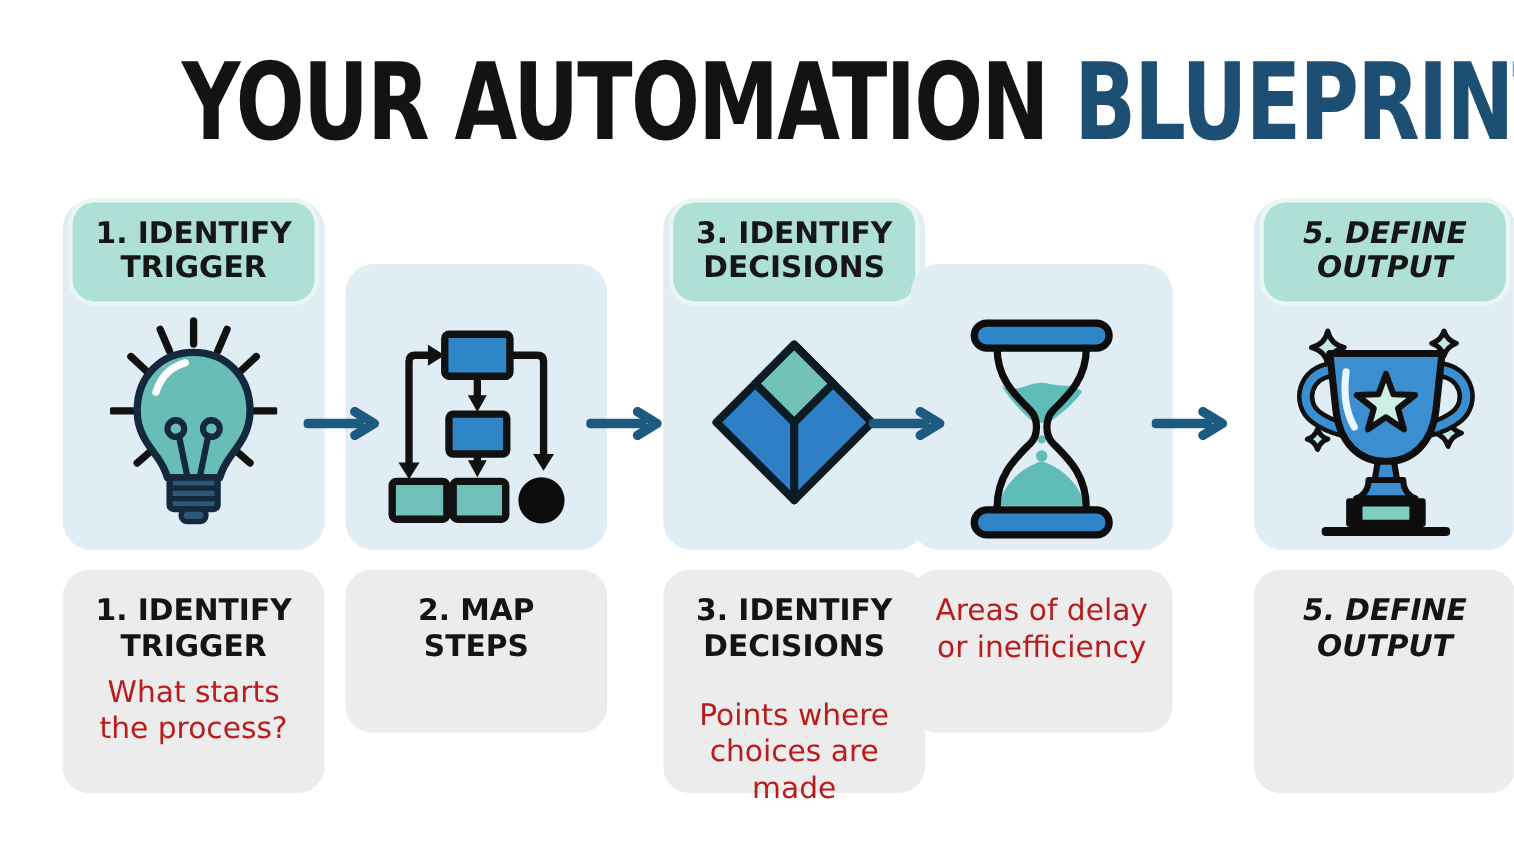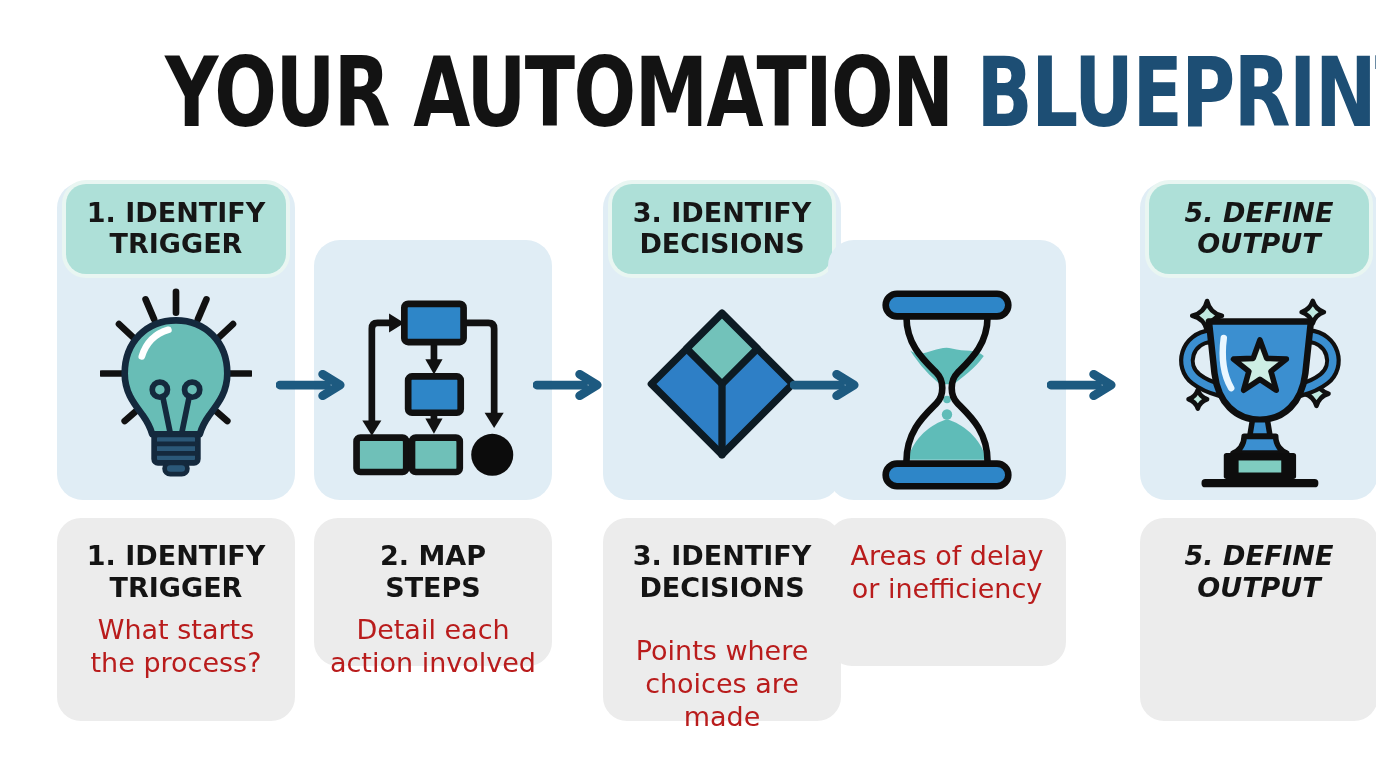--- a/index.html
+++ b/index.html
@@ -176,21 +176,20 @@
     <line x1="4" y1="15" x2="52" y2="15" stroke="#1d5a80" stroke-width="9" stroke-linecap="round"></line>
     <polyline points="48,4 66,15 48,26" stroke="#1d5a80" stroke-width="9" fill="none" stroke-linecap="round" stroke-linejoin="round"></polyline>
   </svg>
 
   <div class="desc-card h-tall dc1 c1">
     <div class="desc-label">1. IDENTIFY TRIGGER</div>
     <div class="desc-text">What starts the process?</div>
   </div>
   <div class="desc-card h-short dc2 c2">
     <div class="desc-label">2. MAP STEPS</div>
-    <div class="desc-text">Detail each action involved</div>
   </div>
   <div class="desc-card h-tall dc3 c3">
     <div class="desc-label">3. IDENTIFY DECISIONS</div>
     <div class="desc-text">Points where choices are made</div>
   </div>
   <div class="desc-card h-short dc4 c4">
     <div class="desc-text">Areas of delay or inefficiency</div>
   </div>
   <div class="desc-card h-tall dc5 c5">
     <div class="desc-label">5. DEFINE OUTPUT</div>

